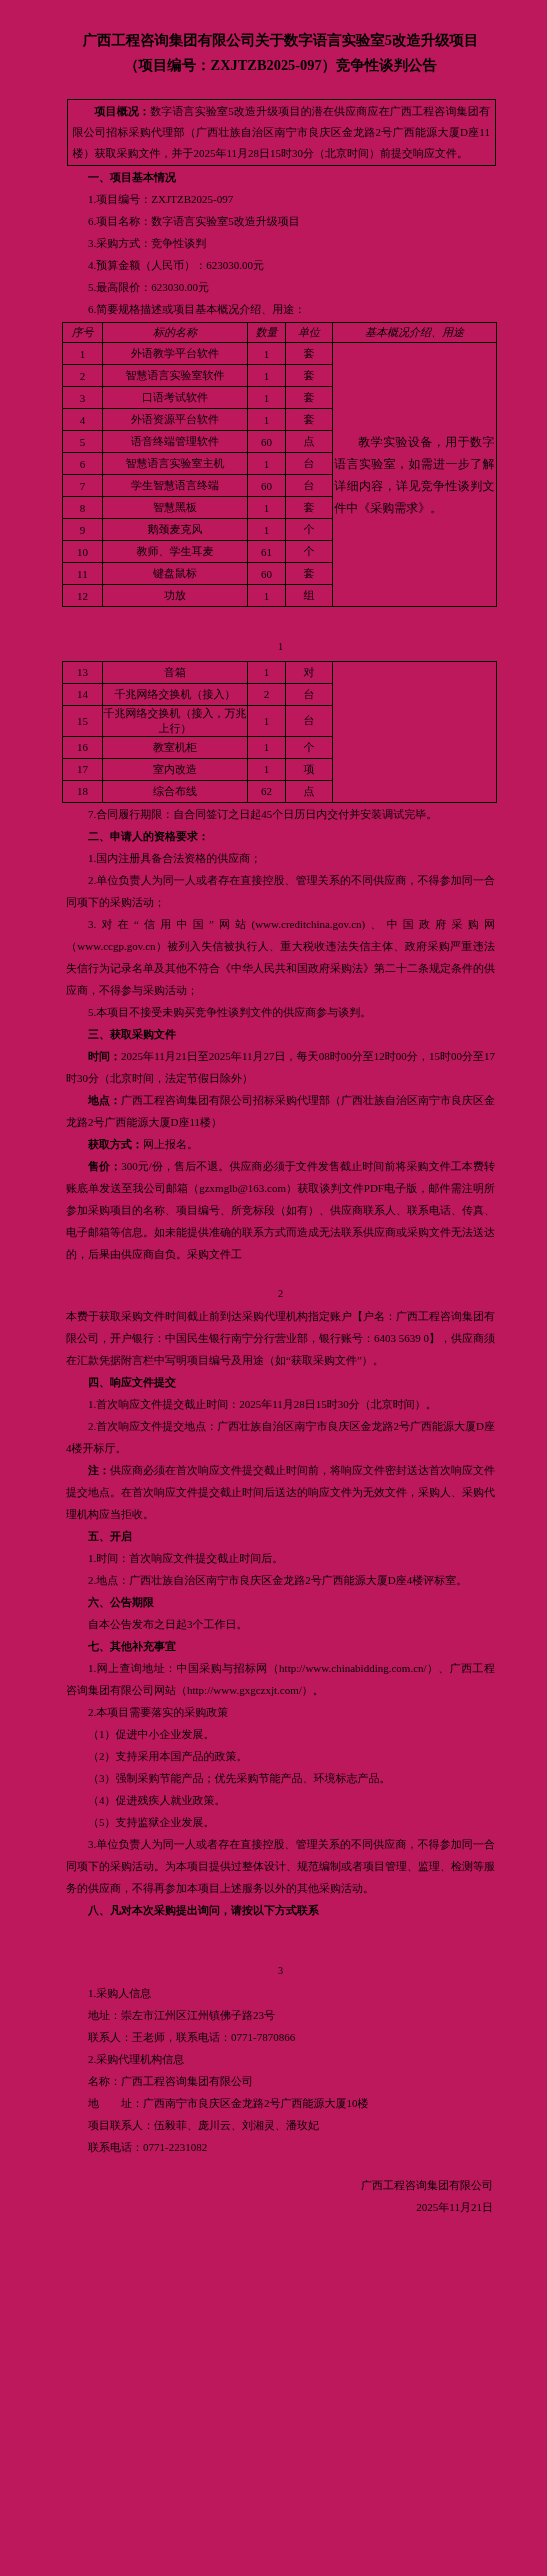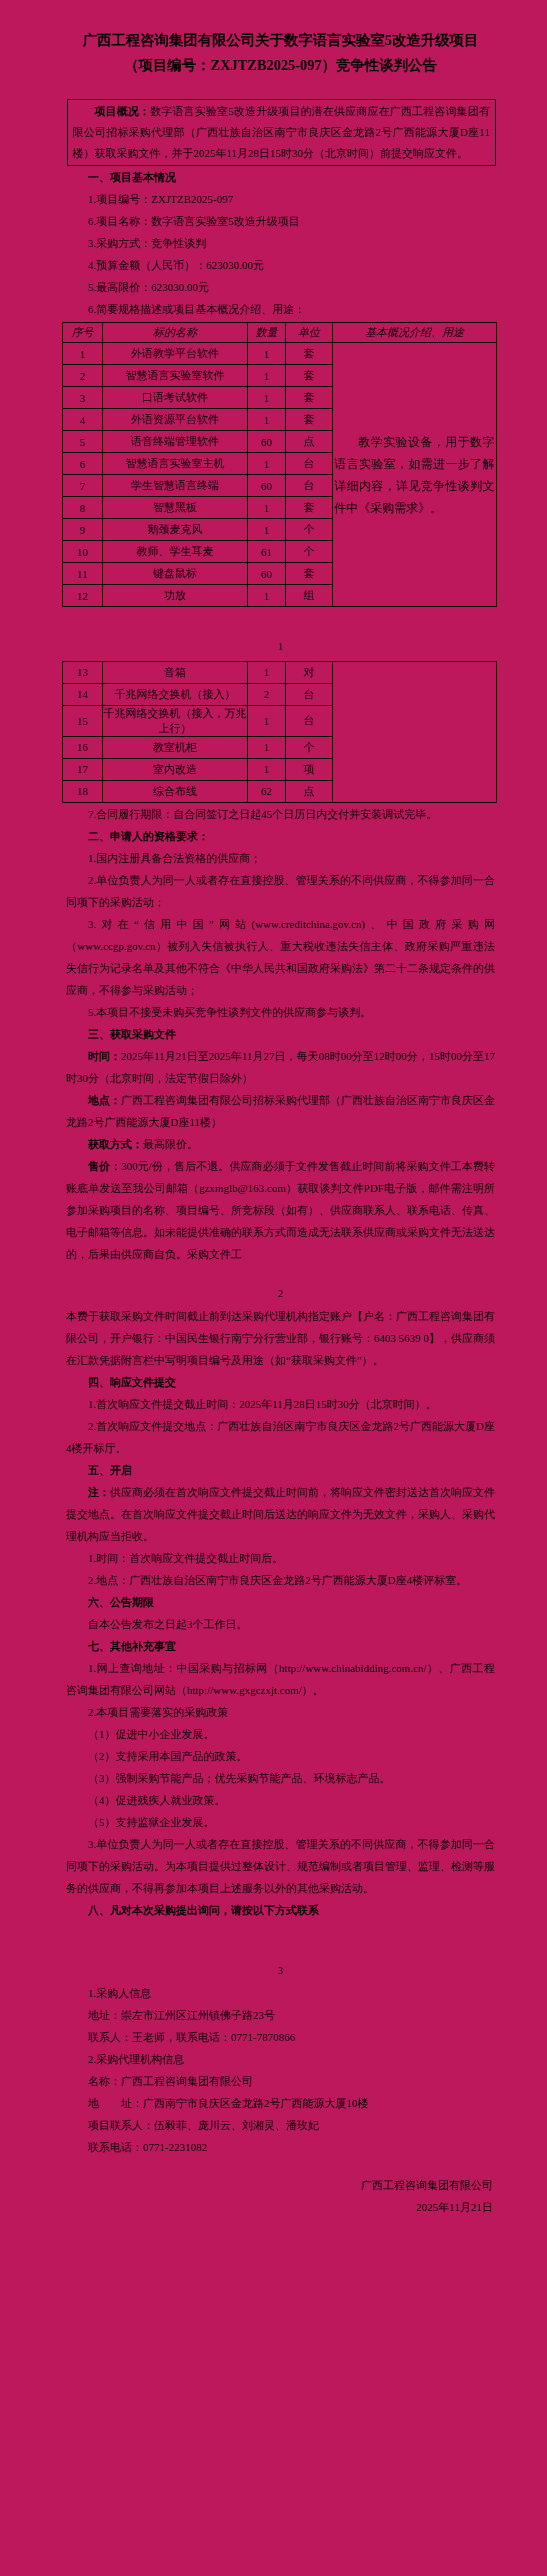--- a/index.html
+++ b/index.html
@@ -214,33 +214,33 @@
   <div id="section-b">
       <p class="para"><span>7.合同履行期限：自合同签订之日起45个日历日内交付并安装调试完毕。</span></p>
       <p class="para"><b>二、申请人的资格要求：</b></p>
       <p class="para"><span>1.国内注册具备合法资格的供应商；</span></p>
       <p class="para"><span>2.单位负责人为同一人或者存在直接控股、管理关系的不同供应商，不得参加同一合同项下的采购活动；</span></p>
       <p class="para"><span>3.对在“信用中国”网站(www.creditchina.gov.cn)、中国政府采购网（www.ccgp.gov.cn）被列入失信被执行人、重大税收违法失信主体、政府采购严重违法失信行为记录名单及其他不符合《中华人民共和国政府采购法》第二十二条规定条件的供应商，不得参与采购活动；</span></p>
       <p class="para"><span>5.本项目不接受未购买竞争性谈判文件的供应商参与谈判。</span></p>
       <p class="para"><b>三、获取采购文件</b></p>
       <p class="para"><b>时间：</b><span>2025年11月21日至2025年11月27日，每天08时00分至12时00分，15时00分至17时30分（北京时间，法定节假日除外）</span></p>
       <p class="para"><b>地点：</b><span>广西工程咨询集团有限公司招标采购代理部（广西壮族自治区南宁市良庆区金龙路2号广西能源大厦D座11楼）</span></p>
-      <p class="para"><b>获取方式：</b><span>最高限价。</span></p>
+      <p class="para"><b>获取方式：</b><span>网上报名。</span></p>
       <p class="para"><b>售价：</b><span>300元/份，售后不退。供应商必须于文件发售截止时间前将采购文件工本费转账底单发送至我公司邮箱（gzxmglb@163.com）获取谈判文件PDF电子版，邮件需注明所参加采购项目的名称、项目编号、所竞标段（如有）、供应商联系人、联系电话、传真、电子邮箱等信息。如未能提供准确的联系方式而造成无法联系供应商或采购文件无法送达的，后果由供应商自负。采购文件工</span></p>
     </div>
 
   <div class="pagenum" id="pagenum-2">2</div>
 
   <div id="section-c">
       <p class="para noindent"><span>本费于获取采购文件时间截止前到达采购代理机构指定账户【户名：广西工程咨询集团有限公司，开户银行：中国民生银行南宁分行营业部，银行账号：6403 5639 0】，供应商须在汇款凭据附言栏中写明项目编号及用途（如“获取采购文件”）。</span></p>
       <p class="para"><b>四、响应文件提交</b></p>
       <p class="para"><span>1.首次响应文件提交截止时间：2025年11月28日15时30分（北京时间）。</span></p>
       <p class="para"><span>2.首次响应文件提交地点：广西壮族自治区南宁市良庆区金龙路2号广西能源大厦D座4楼开标厅。</span></p>
+      <p class="para"><b>注：</b><span>供应商必须在首次响应文件提交截止时间前，将响应文件密封送达首次响应文件提交地点。在首次响应文件提交截止时间后送达的响应文件为无效文件，采购人、采购代理机构应当拒收。</span></p>
       <p class="para"><b>五、开启</b></p>
-      <p class="para"><b>注：</b><span>供应商必须在首次响应文件提交截止时间前，将响应文件密封送达首次响应文件提交地点。在首次响应文件提交截止时间后送达的响应文件为无效文件，采购人、采购代理机构应当拒收。</span></p>
       <p class="para"><span>1.时间：首次响应文件提交截止时间后。</span></p>
       <p class="para"><span>2.地点：广西壮族自治区南宁市良庆区金龙路2号广西能源大厦D座4楼评标室。</span></p>
       <p class="para"><b>六、公告期限</b></p>
       <p class="para"><span>自本公告发布之日起3个工作日。</span></p>
       <p class="para"><b>七、其他补充事宜</b></p>
       <p class="para"><span>1.网上查询地址：中国采购与招标网（http://www.chinabidding.com.cn/）、广西工程咨询集团有限公司网站（http://www.gxgczxjt.com/）。</span></p>
       <p class="para"><span>2.本项目需要落实的采购政策</span></p>
       <p class="para"><span>（1）促进中小企业发展。</span></p>
       <p class="para"><span>（2）支持采用本国产品的政策。</span></p>
       <p class="para"><span>（3）强制采购节能产品；优先采购节能产品、环境标志产品。</span></p>

